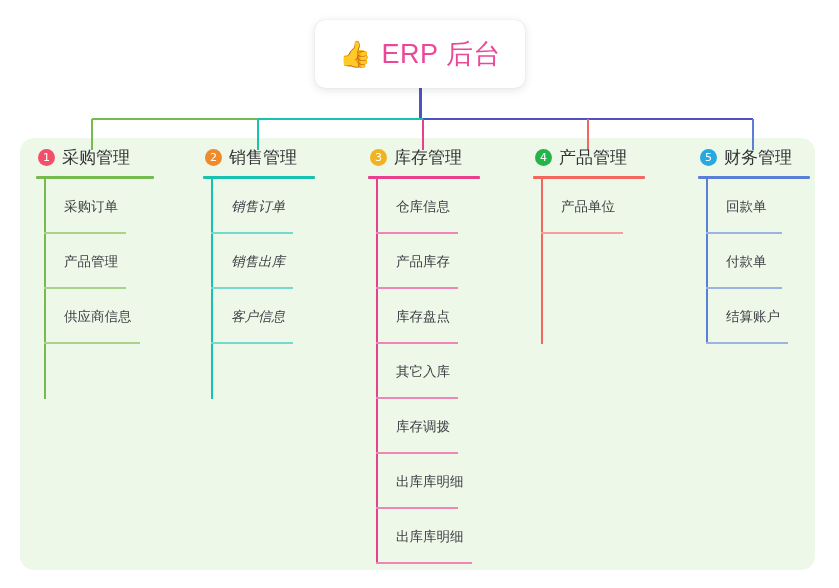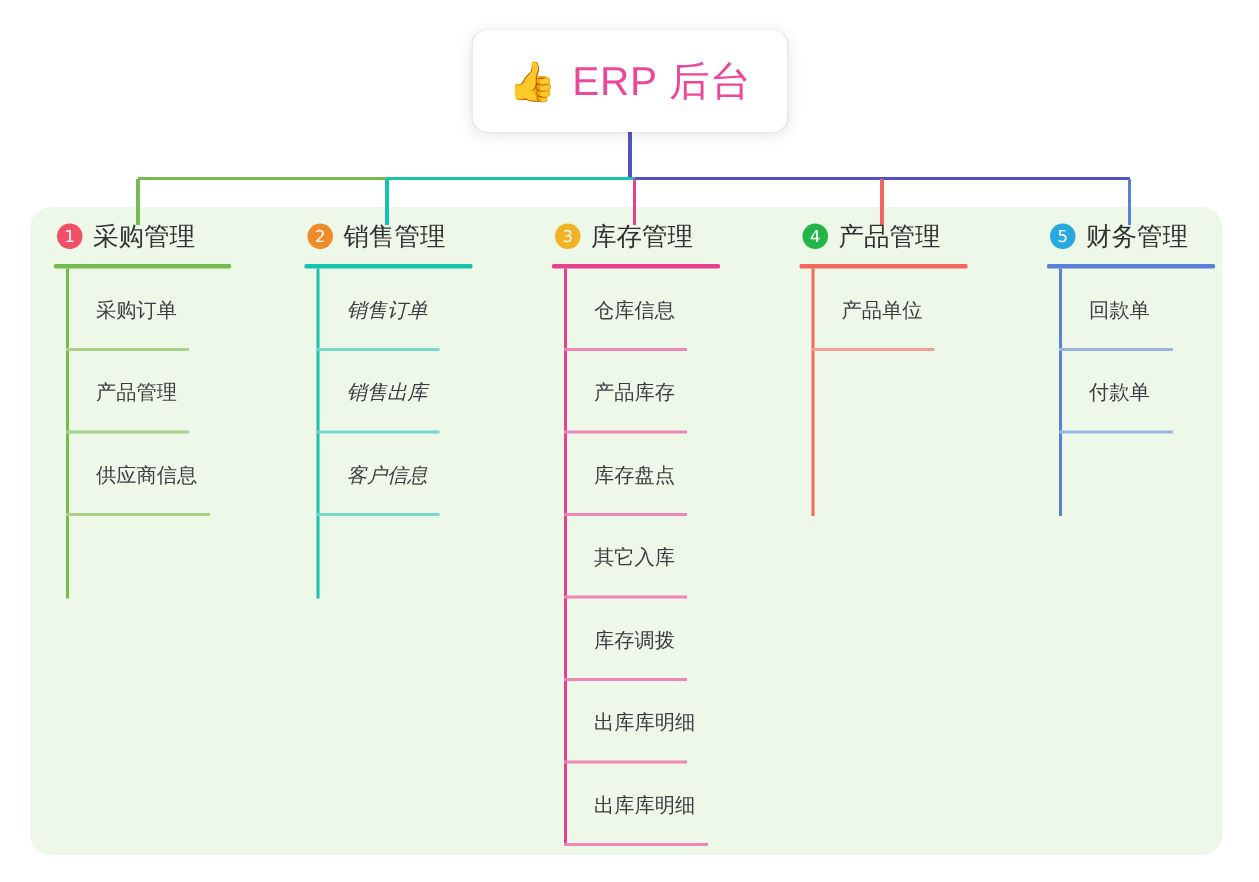--- a/index.html
+++ b/index.html
@@ -267,16 +267,20 @@
         <div class="col-body" style="height: 165px;">
           <div class="spine" style="background: rgb(90, 127, 214); height: 165px;"></div>
           <div class="leaf">
             <span class="leaf-label">回款单</span>
             <div class="leaf-rule" style="width: 76px; background: rgb(156, 180, 228);"></div>
           </div>
           <div class="leaf">
             <span class="leaf-label">付款单</span>
             <div class="leaf-rule" style="width: 76px; background: rgb(156, 180, 228);"></div>
           </div>
+          <div class="leaf">
+            <span class="leaf-label">结算账户</span>
+            <div class="leaf-rule" style="width: 82px; background: rgb(156, 180, 228);"></div>
+          </div>
         </div>
       </div>
     </div>
 </div>
 
 </body></html>

